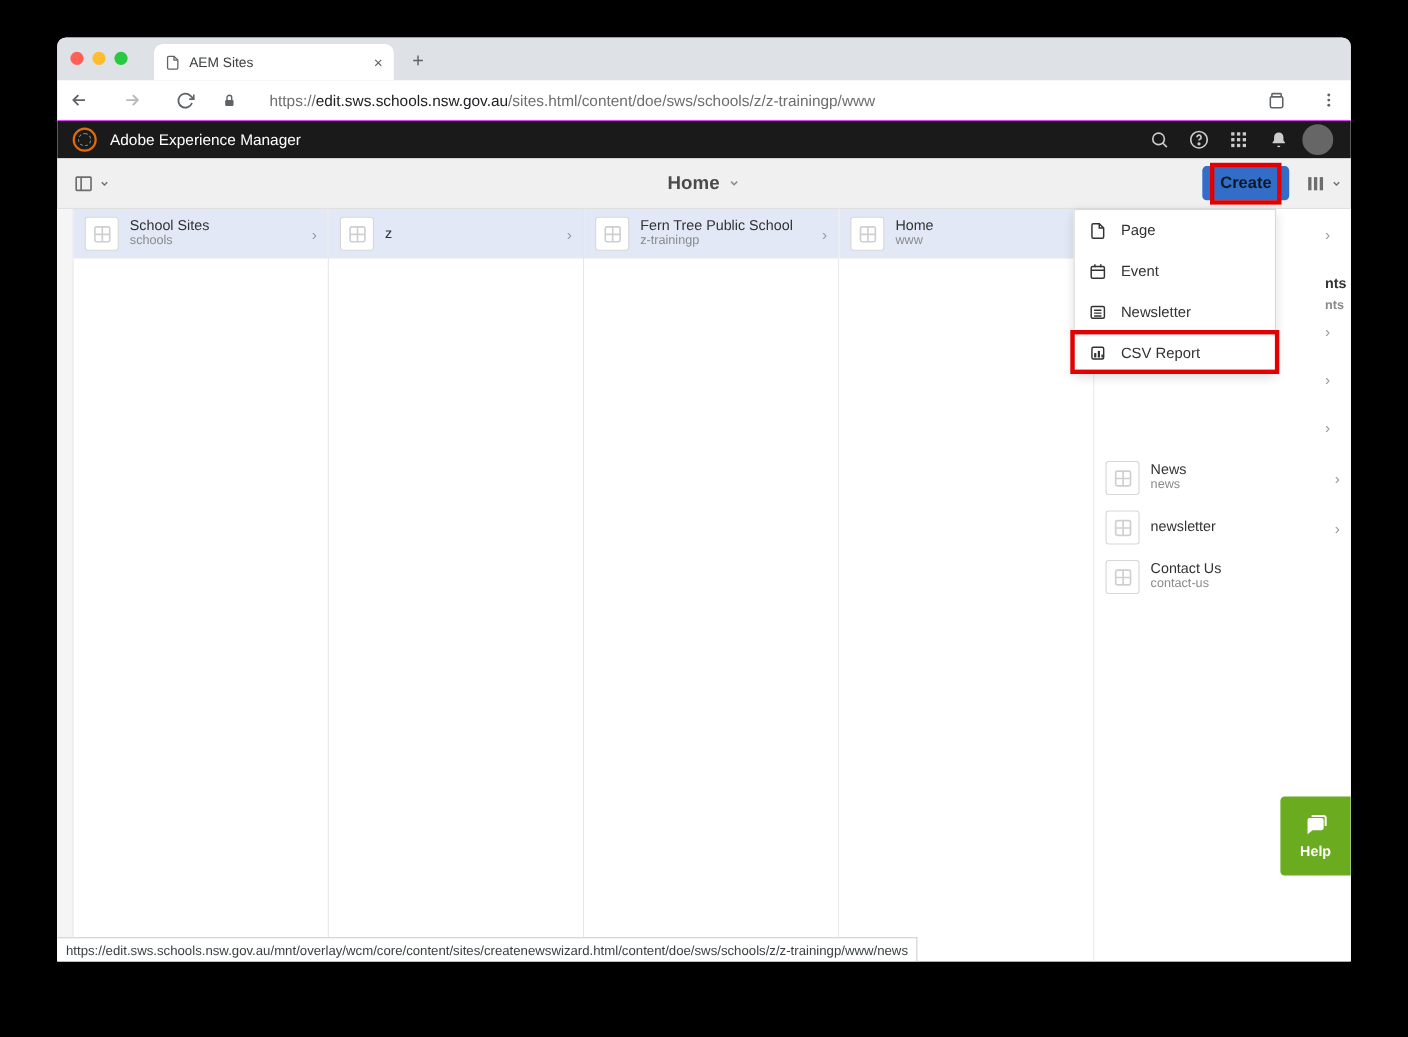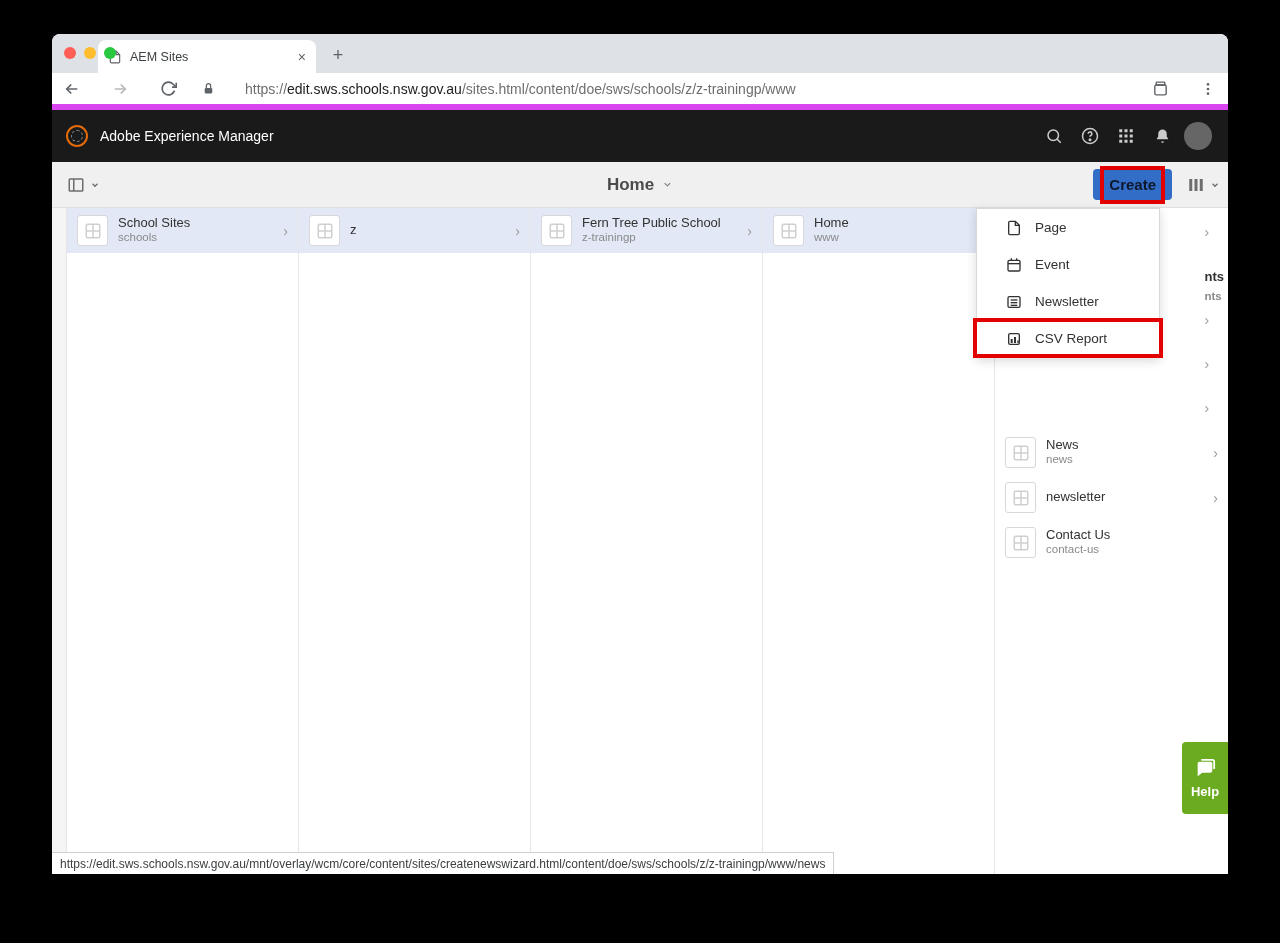--- a/index.html
+++ b/index.html
@@ -4,33 +4,33 @@
 <style>
   * { box-sizing: border-box; margin: 0; padding: 0; font-family: -apple-system, BlinkMacSystemFont, "Segoe UI", Arial, sans-serif; }
   body { background: #000; width: 1280px; height: 943px; overflow: hidden; position: relative; }
   .browser-window { position: absolute; top: 34px; left: 52px; width: 1176px; height: 840px; background: #fff; border-radius: 8px 8px 0 0; box-shadow: 0 8px 40px rgba(0,0,0,.6); overflow: hidden; display: flex; flex-direction: column; }
 
   
   .tab-strip { height: 39px; background:#dee1e6; display:flex; align-items:flex-end; position: relative; }
   .traffic { position:absolute; left:12px; top:13px; display:flex; gap:8px; }
   .dot { width:12px; height:12px; border-radius:50%; }
   .dot.r{background:#ff5f57;} .dot.y{background:#febc2e;} .dot.g{background:#28c840;}
-  .tab { margin-left:46px; width:218px; height:33px; background:#fff; border-radius:8px 8px 0 0; display:flex; align-items:center; padding:0 10px; font-size:12.5px; color:#3c4043; gap:8px; }
+  .tab { margin-left:88px; width:218px; height:33px; background:#fff; border-radius:8px 8px 0 0; display:flex; align-items:center; padding:0 10px; font-size:12.5px; color:#3c4043; gap:8px; }
   .tab .x { margin-left:auto; color:#5f6368; font-size:14px; }
   .newtab { width:28px; height:28px; display:flex; align-items:center; justify-content:center; color:#5f6368; font-size:18px; margin-left:8px; margin-bottom:4px; }
 
-  .addr-bar { height:37px; background:#fff; border-bottom:6px solid #d946ef; display:flex; align-items:center; padding:0 6px; gap:20px; }
+  .addr-bar { height:37px; background:#fff; border-bottom:1px solid #d946ef; display:flex; align-items:center; padding:0 6px; gap:20px; }
   .nav-ico { width:28px; height:28px; display:flex; align-items:center; justify-content:center; color:#5f6368; }
   .nav-ico.dis { color:#b0b0b0; }
   .url { flex:1; font-size:14px; color:#6e6e6e; margin-left:4px; white-space:nowrap; overflow:hidden; }
   .url b { color:#202124; font-weight:400; }
   .lock { color:#5f6368; font-size:13px; margin-right:6px; }
 
   
-  .aem-header { height:52px; background:#1a1a1a; color:#fff; display:flex; align-items:center; padding:0 14px; }
+  .aem-header { height:34px; background:#1a1a1a; color:#fff; display:flex; align-items:center; padding:0 14px; }
   .aem-logo { width:22px; height:22px; border:2px solid #e26b0a; border-radius:50%; position:relative; margin-right:12px; }
   .aem-logo::before { content:""; position:absolute; inset:3px; border:1px dashed #888; border-radius:50%; }
   .aem-title { font-size:14px; font-weight:400; }
   .hdr-spacer { flex:1; }
   .hdr-ico { width:32px; height:32px; margin-left:4px; display:flex; align-items:center; justify-content:center; color:#ccc; }
   .avatar-circ { width:28px; height:28px; border-radius:50%; background:#666; }
 
   
   .action-bar { height:46px; background:#f0f0f0; border-bottom:1px solid #e0e0e0; display:flex; align-items:center; padding:0 8px; position:relative; }
   .rail-toggle { display:flex; align-items:center; gap:4px; color:#6d6d6d; padding:4px 6px; }
@@ -48,30 +48,30 @@
   .row { height:45px; display:flex; align-items:center; padding:0 10px; gap:10px; font-size:13px; position:relative; }
   .row.sel { background:#e2e8f5; }
   .thumb { width:31px; height:31px; border:1px solid #d7d7d7; border-radius:3px; color:#cfcfcf; display:flex; align-items:center; justify-content:center; font-size:16px; flex-shrink:0; background:#fff;}
   .row .txt { line-height:1.15; }
   .row .ttl { color:#323232; font-size:13px; }
   .row .sub { color:#8a8a8a; font-size:11.5px; }
   .row-chev { position:absolute; right:10px; color:#9a9a9a; font-size:14px; }
 
   
   .menu { position:absolute; top:0; right:68px; width:184px; background:#fff; border:1px solid #d9d9d9; box-shadow:0 3px 10px rgba(0,0,0,.15); z-index:10;}
-  .mitem { height:37px; display:flex; align-items:center; gap:12px; padding:0 28px; font-size:13.5px; color:#323232; }
+  .mitem { height:37px; display:flex; align-items:center; gap:12px; padding:0 12px; font-size:13.5px; color:#323232; }
   .mitem.hover { background:#e2e8f5; }
   .mico { width:18px; height:18px; color:#323232; display:flex; align-items:center; justify-content:center; }
   .menu-hl { position:absolute; top:110px; right:65px; width:190px; height:40px; border:4px solid #e20000; pointer-events:none; z-index:11; }
 
   
   .last-items { position:absolute; top:222px; left:0; right:0; }
 
   
-  .help { position:absolute; right:0; top:534px; width:46px; height:72px; background:#6aab1f; color:#fff; display:flex; flex-direction:column; align-items:center; justify-content:center; gap:4px; border-radius:4px 0 0 4px; z-index:30;}
+  .help { position:absolute; right:0; top:534px; width:64px; height:72px; background:#6aab1f; color:#fff; display:flex; flex-direction:column; align-items:center; justify-content:center; gap:4px; border-radius:4px 0 0 4px; z-index:30;}
   .help .bub { font-size:20px; }
   .help .lbl { font-size:13px; font-weight:700; }
 
   
   .status { position:absolute; left:0; bottom:0; height:22px; background:#fff; border:1px solid #cfcfcf; border-left:none; border-bottom:none; padding:0 8px; font-size:12px; color:#3c4043; display:flex; align-items:center; max-width:850px; white-space:nowrap; overflow:hidden;}
 
   svg { display:block; }
 </style>
 </head>
 <body>

